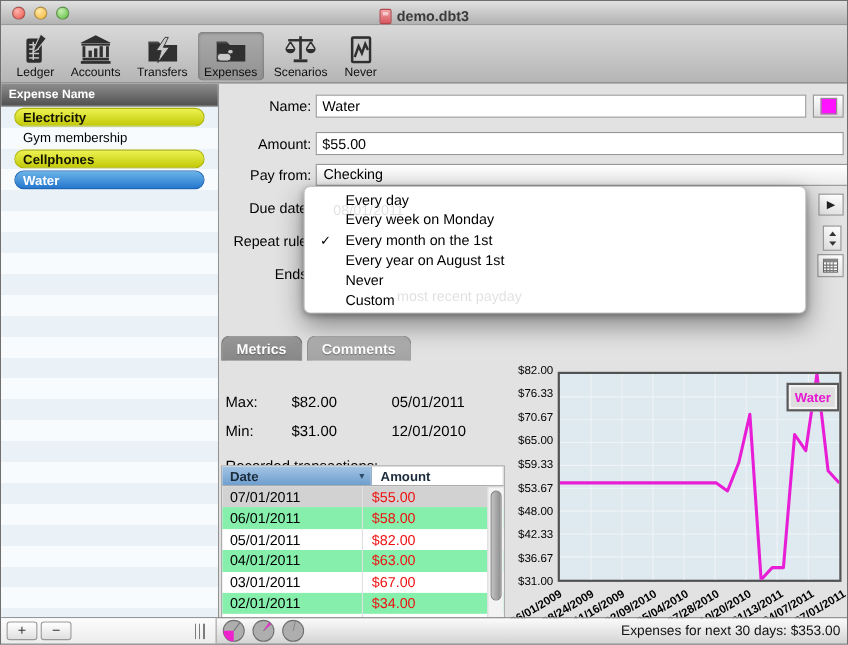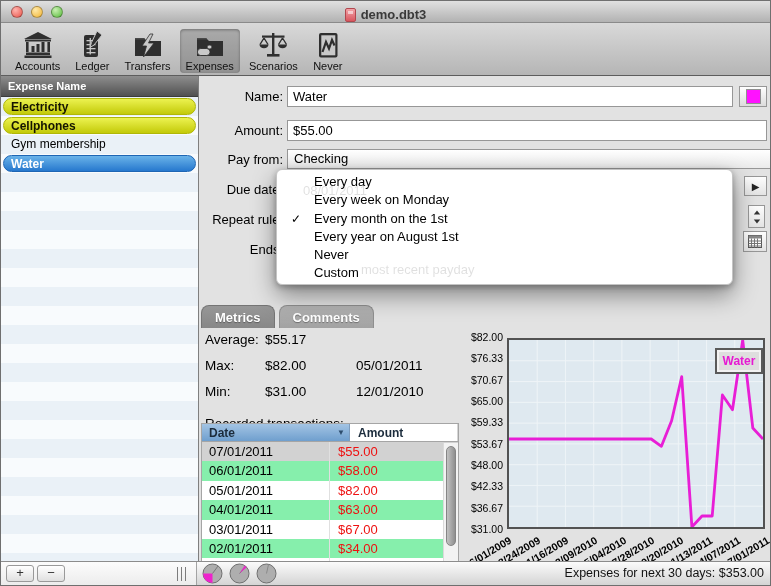--- a/index.html
+++ b/index.html
@@ -21,21 +21,21 @@
   #toolbar{position:absolute;top:22px;left:0;right:0;height:53px;background:linear-gradient(#d9d9d9,#b5b5b5);border-bottom:1px solid #5d5d5d;display:flex;align-items:flex-end;padding:0 0 2px 8px;gap:3px}
   .tb-item{display:flex;flex-direction:column;align-items:center;justify-content:flex-end;padding:2px 6px 1px;border-radius:4px}
   .tb-item.selected{background:rgba(0,0,0,.20);box-shadow:inset 0 1px 3px rgba(0,0,0,.35)}
   .tb-label{font-size:11px;color:#101010;margin-top:1px;white-space:nowrap}
   .tb-icon{width:30px;height:28px;display:block}
 
   
   #sidebar{position:absolute;left:0;top:75px;width:198px;height:487px;background:#fff;border-right:1px solid #7f7f7f}
   #sidebar-header{height:21px;background:linear-gradient(#8e8e8e,#515151);border-bottom:1px solid #3c3c3c;color:#fff;font-size:11px;font-weight:bold;line-height:20px;padding-left:7px}
   #sidebar-list{position:absolute;top:21px;left:0;right:0;bottom:0;background:repeating-linear-gradient(to bottom,#eaf1f7 0,#eaf1f7 19px,#f8fbfd 19px,#f8fbfd 38px)}
-  .sb-row{height:19px;padding:1px 2px}
+  .sb-row{height:19px;padding:1px 12px}
   .sb-pill{height:17px;border-radius:9px;font-size:12px;font-weight:bold;line-height:16px;padding-left:7px;color:#151500;white-space:nowrap;overflow:hidden}
   .sb-pill.yellow{background:linear-gradient(#ecf250,#c3ca09);border:1px solid #b0b708}
   .sb-pill.selected{background:linear-gradient(#6ab3e9,#2678ce);color:#fff;border:1px solid #1e66b4}
   .sb-pill.plain{background:none;font-weight:normal;color:#000;padding-left:8px}
 
   
   #content{position:absolute;left:198px;top:75px;width:573px;height:487px;background:#e2e2e2}
   .flabel{position:absolute;left:2px;width:82px;text-align:right;font-size:13px;color:#000;white-space:nowrap}
   .tfield{position:absolute;left:88px;height:21px;background:#fff;border:1px solid #979797;font-size:13px;padding:0 5px;color:#000}
   #swatch-btn{position:absolute;left:540px;top:10px;width:28px;height:21px;background:linear-gradient(#fff,#dcdcdc);border:1px solid #979797;display:flex;align-items:center;justify-content:center}
@@ -64,21 +64,21 @@
   .tab.inactive{background:linear-gradient(#b3b3b3,#a2a2a2);border:1px solid #8f8f8f;border-bottom:none;margin-left:4px}
   .mrow{position:absolute;left:0;width:300px;height:18px;font-size:13.5px;color:#000}
   .mlabel{position:absolute;left:6px}
   .mval{position:absolute;left:66px}
   .mdate{position:absolute;left:157px}
   #recorded-label{position:absolute;left:6px;top:340px;font-size:13.5px;color:#000}
 
   
   #txn-table{position:absolute;left:2px;top:347px;width:258px;height:140px;border:1px solid #a5a5a5;background:#fff;overflow:hidden;font-size:13px}
   #txn-header{display:flex;height:18px;border-bottom:1px solid #a5a5a5;font-weight:bold;font-size:12px;color:#1c2c3c}
-  .th-date{width:148px;background:linear-gradient(#a3c4e4,#6f9fce);line-height:18px;padding-left:7px;position:relative;border-right:1px solid #7d9cbd}
+  .th-date{width:136px;background:linear-gradient(#a3c4e4,#6f9fce);line-height:18px;padding-left:7px;position:relative;border-right:1px solid #7d9cbd}
   .th-sort{position:absolute;right:4px;top:0;font-size:8px;color:#2d4d6d;line-height:18px}
   .th-amount{flex:1;line-height:18px;padding-left:8px;border-right:1px solid #d5d5d5}
   .txn-row{display:flex;height:19.4px;line-height:19.4px}
   .txn-row.alt{background:#86efac}
   .txn-row.sel{background:#d2d2d2}
   .td-date{width:128px;padding-left:7px;color:#000;border-right:1px solid #e0e0e0}
   .td-amount{flex:1;padding-left:8px;color:#ee1111}
   #txn-scroll{position:absolute;right:0;top:19px;bottom:0;width:15px;background:#f3f3f3;border-left:1px solid #dadada}
   #txn-thumb{position:absolute;left:2px;top:3px;width:10px;height:100px;border-radius:5px;background:linear-gradient(to right,#c2c2c2,#8f8f8f);border:1px solid #858585}
 
@@ -111,50 +111,50 @@
     <div id="title">
       <span id="doc-icon"></span>
       <span>demo.dbt3</span>
     </div>
   </div>
 
   <div id="toolbar">
       <div class="tb-item">
         <span>
           <svg class="tb-icon" viewBox="0 0 30 28">
+            <rect x="7" y="4" width="14" height="22" rx="2" fill="#2f2f2f"></rect>
+            <rect x="9.5" y="9" width="9" height="1.3" fill="#c9c9c9"></rect>
+            <rect x="9.5" y="13" width="9" height="1.3" fill="#c9c9c9"></rect>
+            <rect x="9.5" y="17" width="9" height="1.3" fill="#c9c9c9"></rect>
+            <rect x="9.5" y="21" width="9" height="1.3" fill="#c9c9c9"></rect>
+            <rect x="12.6" y="7" width="1.3" height="16.5" fill="#c9c9c9"></rect>
+            <polygon points="20,0 25,4 17,14 13,16.5 14.5,11.5" fill="#2f2f2f" stroke="#c9c9c9" stroke-width="1"></polygon>
+          </svg>
+        </span>
+        <div class="tb-label">Ledger</div>
+      </div>
+      <div class="tb-item">
+        <span>
+          <svg class="tb-icon" viewBox="0 0 30 28">
             <polygon points="15,1 29,8 1,8" fill="#2f2f2f"></polygon>
             <rect x="2" y="8.5" width="26" height="2" fill="#2f2f2f"></rect>
             <rect x="3" y="11" width="2.6" height="10" fill="#2f2f2f"></rect>
             <rect x="24.4" y="11" width="2.6" height="10" fill="#2f2f2f"></rect>
             <rect x="8.5" y="15" width="3" height="6" fill="#2f2f2f"></rect>
             <rect x="13.5" y="13" width="3" height="8" fill="#2f2f2f"></rect>
             <rect x="18.5" y="11" width="3" height="10" fill="#2f2f2f"></rect>
             <rect x="3" y="21.5" width="24" height="2.5" fill="#2f2f2f"></rect>
             <rect x="1.5" y="24.5" width="27" height="2.5" fill="#2f2f2f"></rect>
           </svg>
         </span>
         <div class="tb-label">Accounts</div>
       </div>
       <div class="tb-item">
         <span>
           <svg class="tb-icon" viewBox="0 0 30 28">
-            <rect x="7" y="4" width="14" height="22" rx="2" fill="#2f2f2f"></rect>
-            <rect x="9.5" y="9" width="9" height="1.3" fill="#c9c9c9"></rect>
-            <rect x="9.5" y="13" width="9" height="1.3" fill="#c9c9c9"></rect>
-            <rect x="9.5" y="17" width="9" height="1.3" fill="#c9c9c9"></rect>
-            <rect x="9.5" y="21" width="9" height="1.3" fill="#c9c9c9"></rect>
-            <rect x="12.6" y="7" width="1.3" height="16.5" fill="#c9c9c9"></rect>
-            <polygon points="20,0 25,4 17,14 13,16.5 14.5,11.5" fill="#2f2f2f" stroke="#c9c9c9" stroke-width="1"></polygon>
-          </svg>
-        </span>
-        <div class="tb-label">Ledger</div>
-      </div>
-      <div class="tb-item">
-        <span>
-          <svg class="tb-icon" viewBox="0 0 30 28">
             <path d="M2 7 h9 l3 3 h14 v15 H2 Z" fill="#2f2f2f"></path>
             <path d="M2 7 h9 l1.2 1.5 H2 Z" fill="#4a4a4a"></path>
             <polygon points="17,3 9,15 13.5,15 10.5,26 21,12 15.5,12 20,3" fill="#c9c9c9" stroke="#2f2f2f" stroke-width=".8"></polygon>
           </svg>
         </span>
         <div class="tb-label">Transfers</div>
       </div>
       <div class="tb-item selected">
         <span>
           <svg class="tb-icon" viewBox="0 0 30 28">
@@ -191,24 +191,24 @@
       </div>
     </div>
 
   <div id="sidebar">
     <div id="sidebar-header">Expense Name</div>
     <div id="sidebar-list">
         <div class="sb-row">
           <div class="sb-pill yellow">Electricity</div>
         </div>
         <div class="sb-row">
+          <div class="sb-pill plain">Gym membership</div>
+        </div>
+        <div class="sb-row">
           <div class="sb-pill yellow">Cellphones</div>
-        </div>
-        <div class="sb-row">
-          <div class="sb-pill plain">Gym membership</div>
         </div>
         <div class="sb-row">
           <div class="sb-pill selected">Water</div>
         </div>
       </div>
   </div>
 
   <div id="content">
 
     <div class="flabel" style="top:13px">Name:</div>
@@ -255,24 +255,20 @@
         <div class="menu-item"><span>Every year on August 1st</span></div>
         <div class="menu-item"><span>Never</span></div>
         <div class="menu-item"><span>Custom</span></div>
       </div>
 
     <div id="tabs">
         <div class="tab active">Metrics</div>
         <div class="tab inactive">Comments</div>
       </div>
 
-    <div class="mrow" style="top:256px">
-      <span class="mlabel">Average:</span>
-      <span class="mval">$55.17</span>
-    </div>
     <div class="mrow" style="top:282px">
       <span class="mlabel">Max:</span>
       <span class="mval">$82.00</span>
       <span class="mdate">05/01/2011</span>
     </div>
     <div class="mrow" style="top:308px">
       <span class="mlabel">Min:</span>
       <span class="mval">$31.00</span>
       <span class="mdate">12/01/2010</span>
     </div>

